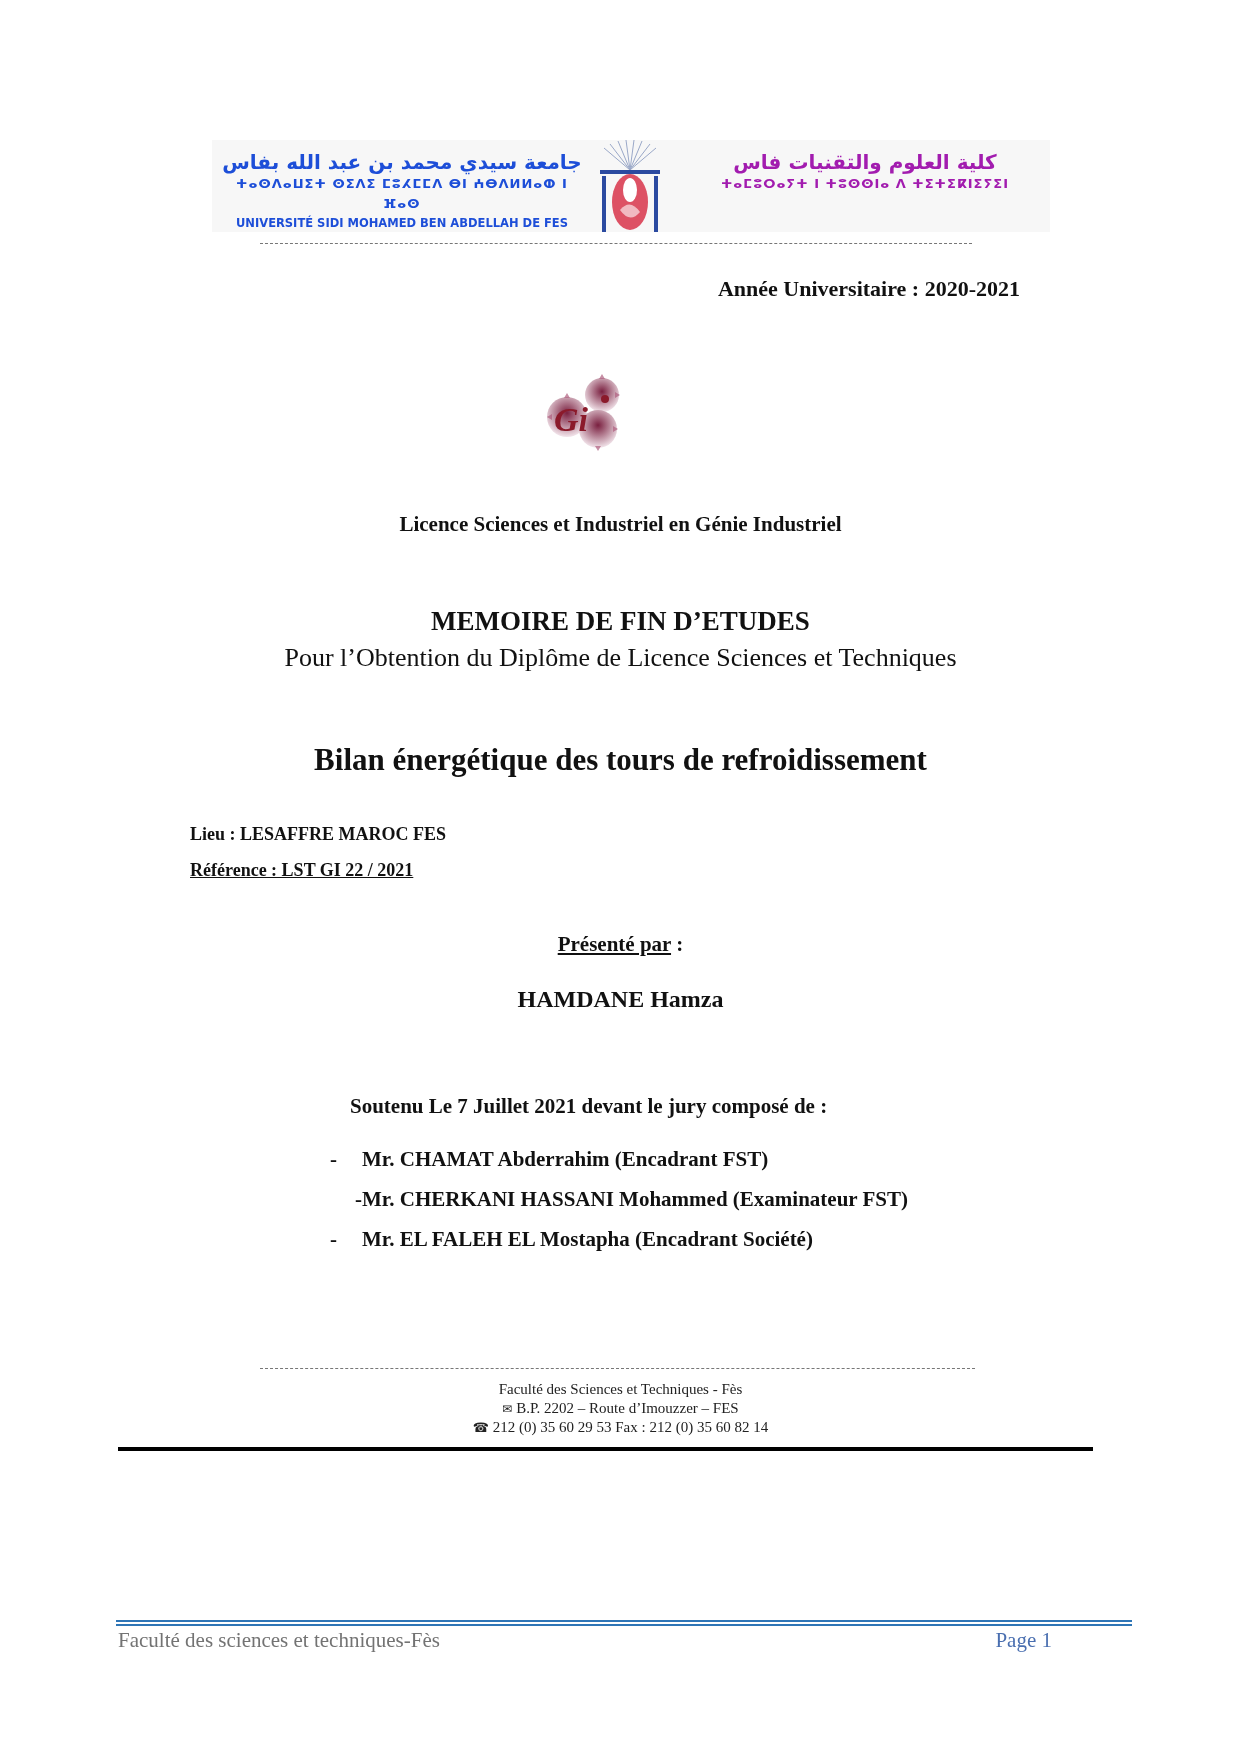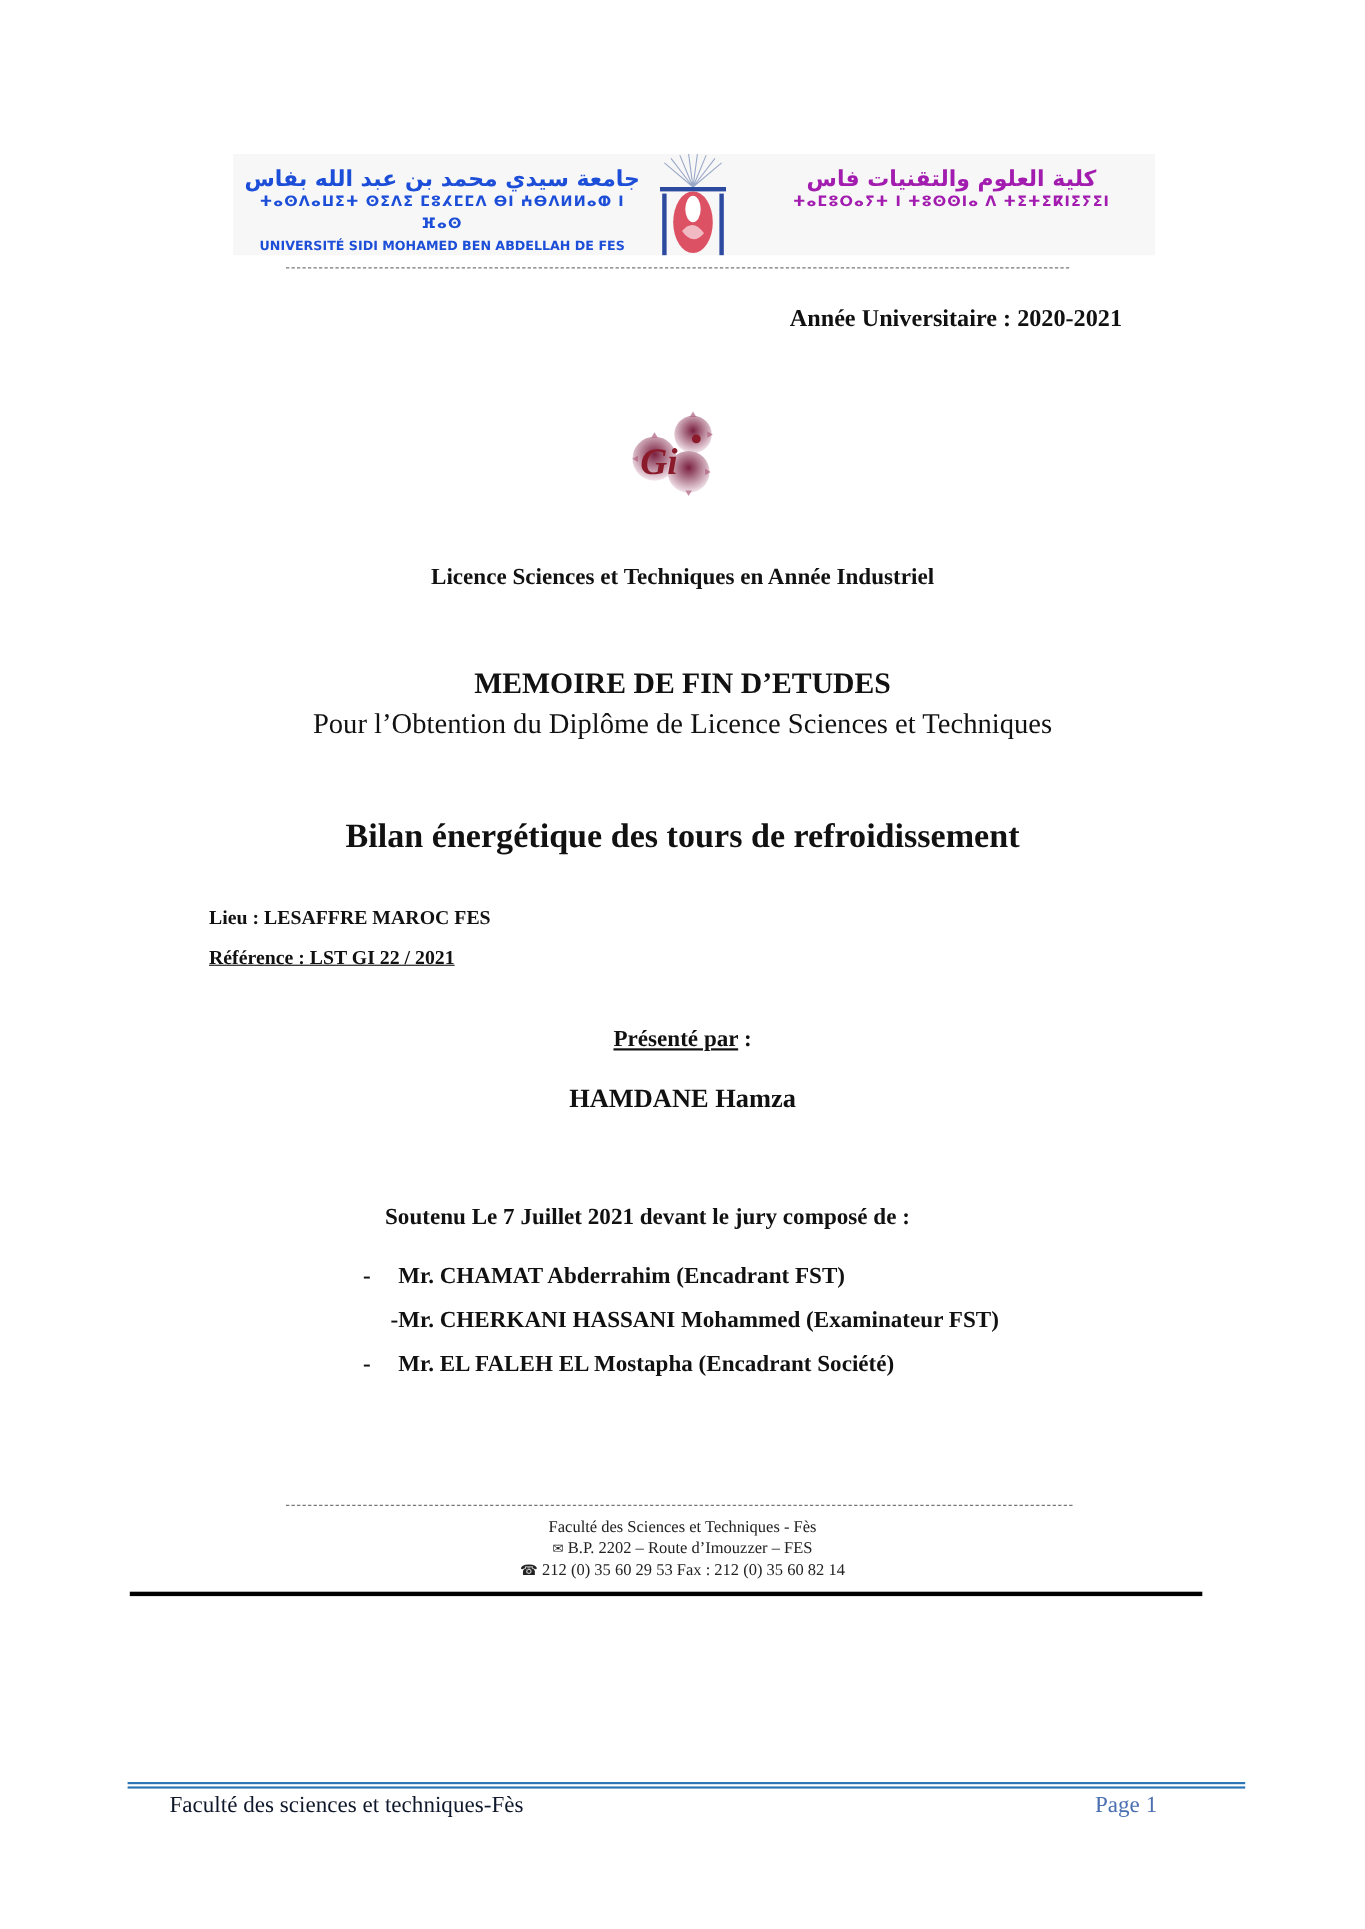--- a/index.html
+++ b/index.html
@@ -15,21 +15,21 @@
   .ar { font-family: "DejaVu Sans", sans-serif; font-size: 20px; font-weight: bold; direction: rtl; line-height: 24px; }
   .tif { font-family: "DejaVu Sans", sans-serif; font-size: 13px; letter-spacing: 1px; line-height: 20px; font-weight: bold; }
   .fr-uni { font-family: "DejaVu Sans", sans-serif; font-size: 11.5px; font-weight: bold; line-height: 18px; }
   .fr-fst { font-family: "DejaVu Sans", sans-serif; font-size: 14.5px; font-weight: bold; line-height: 18px; }
   .emblem { left: 594px; top: 140px; width: 72px; height: 96px; }
 
   .dashline { height: 0; border-top: 1px dashed #777; }
 
   .year { left: 600px; top: 276px; width: 420px; text-align: right; font-size: 22px; font-weight: bold; }
 
-  .gi-logo { left: 560px; top: 365px; width: 100px; height: 95px; }
+  .gi-logo { left: 532px; top: 365px; width: 100px; height: 95px; }
 
   .licence { top: 512px; font-size: 21px; font-weight: bold; }
   .memoire { top: 606px; font-size: 27px; font-weight: bold; }
   .obtention { top: 643px; font-size: 26px; }
   .bilan { top: 742px; font-size: 31px; font-weight: bold; }
 
   .lieu { left: 190px; top: 824px; font-size: 18px; font-weight: bold; }
   .ref { left: 190px; top: 860px; font-size: 18px; font-weight: bold; }
   .u { text-decoration: underline; }
 
@@ -37,21 +37,21 @@
   .name { top: 986px; font-size: 24px; font-weight: bold; }
 
   .soutenu { left: 350px; top: 1094px; font-size: 21px; font-weight: bold; }
   .jury { left: 330px; font-size: 21px; font-weight: bold; }
   .jury .dash { display: inline-block; width: 32px; }
 
   .addr { font-size: 15px; line-height: 19px; color: #222; }
   .thick { left: 118px; top: 1447px; width: 975px; height: 4px; background: #000; }
 
   .blue-rule { left: 116px; width: 1016px; height: 2px; background: #2e75b6; }
-  .footer-left { left: 118px; top: 1628px; font-size: 21px; color: #0f172a; margin-left: 36px; }
+  .footer-left { left: 118px; top: 1628px; font-size: 21px; color: #737373; }
   .footer-right { left: 900px; top: 1628px; width: 152px; text-align: right; font-size: 21px; color: #4a6fb0; }
 </style>
 </head>
 <body>
 
 <div class="abs banner"></div>
 
 <div class="abs uni-block">
   <div class="ar">جامعة سيدي محمد بن عبد الله بفاس</div>
   <div class="tif">ⵜⴰⵙⴷⴰⵡⵉⵜ ⵙⵉⴷⵉ ⵎⵓⵃⵎⵎⴷ ⴱⵏ ⵄⴱⴷⵍⵍⴰⵀ ⵏ ⴼⴰⵙ</div>
@@ -100,21 +100,21 @@
       <polygon points="70,9 73,14 67,14"></polygon>
         <polygon points="88,30 83,27 83,33"></polygon>
       <polygon points="86,64 81,61 81,67"></polygon>
         <polygon points="66,86 63,81 69,81"></polygon>
     </g>
     <text x="22" y="66" font-family="Liberation Serif, serif" font-size="34" font-style="italic" font-weight="bold" fill="#8b1a2b">Gi</text>
     <circle cx="73" cy="34" r="4" fill="#8b1a2b"></circle>
   </svg>
 </div>
 
-<div class="abs center licence">Licence Sciences et Techniques en Année Industriel</div>
+<div class="abs center licence">Licence Sciences et Industriel en Génie Industriel</div>
 <div class="abs center memoire">MEMOIRE DE FIN D’ETUDES</div>
 <div class="abs center obtention">Pour l’Obtention du Diplôme de Licence Sciences et Techniques</div>
 <div class="abs center bilan">Bilan énergétique des tours de refroidissement</div>
 
 <div class="abs lieu">Lieu : LESAFFRE MAROC FES</div>
 <div class="abs ref u">Référence :  LST GI 22 / 2021</div>
 
 <div class="abs center presente">
   <span class="u">Présenté par</span><span> :</span>
 </div>

